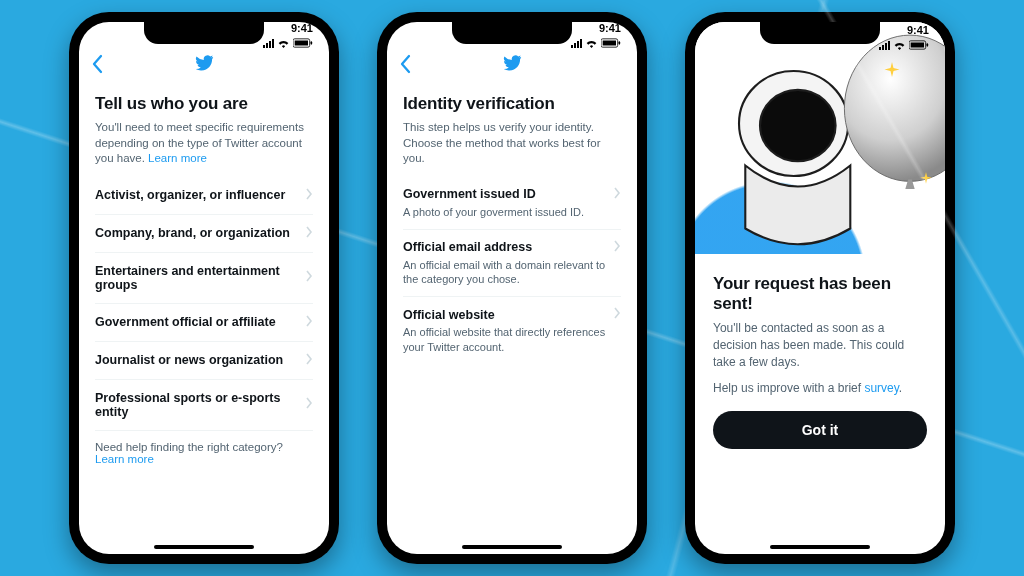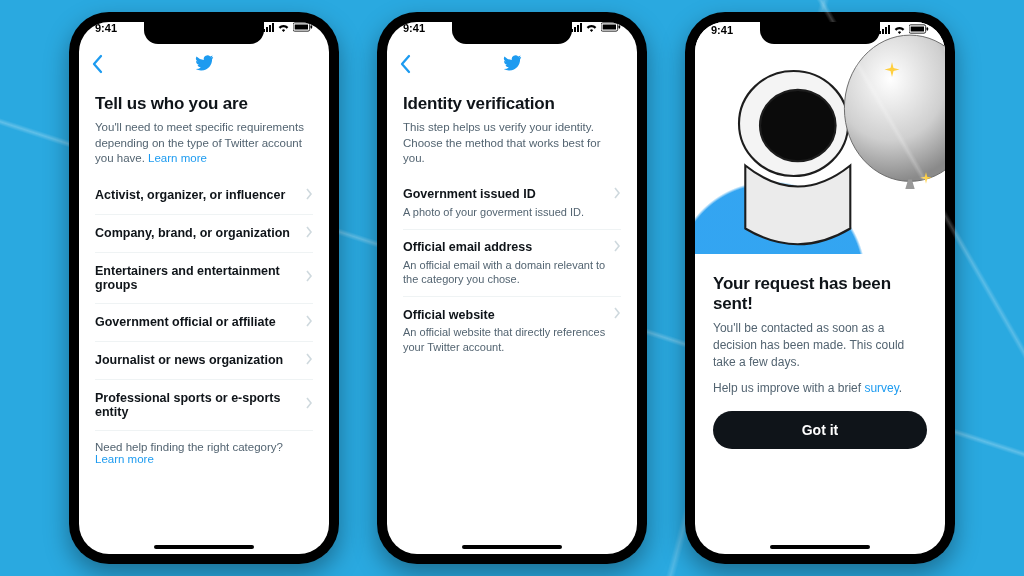--- a/index.html
+++ b/index.html
@@ -36,22 +36,22 @@
     overflow: hidden; display: flex; flex-direction: column;
     position: relative;
   }
   .notch {
     position: absolute; top: 0; left: 50%; transform: translateX(-50%);
     width: 120px; height: 22px; background:#000;
     border-bottom-left-radius: 14px; border-bottom-right-radius: 14px; z-index: 5;
   }
 
   .status-bar {
-    height: 28px; display:flex; justify-content:space-between; align-items:flex-start;
-    padding: 0 16px 2px; font-size: 11px; font-weight: 600;
+    height: 28px; display:flex; justify-content:space-between; align-items:flex-end;
+    padding: 0 16px 2px; font-size: 11px; font-weight: 600; flex-direction: column;
   }
   .status-bar.dark { color:#000; }
   .status-right { display:flex; gap:3px; align-items:center; }
   .sig { display:flex; gap:1px; align-items:flex-end; }
   .sig span { width:2px; background:#000; }
   .sig span:nth-child(1){height:3px} .sig span:nth-child(2){height:5px}
   .sig span:nth-child(3){height:7px} .sig span:nth-child(4){height:9px}
   .wifi svg, .batt svg { display:block; }
 
   .nav {

